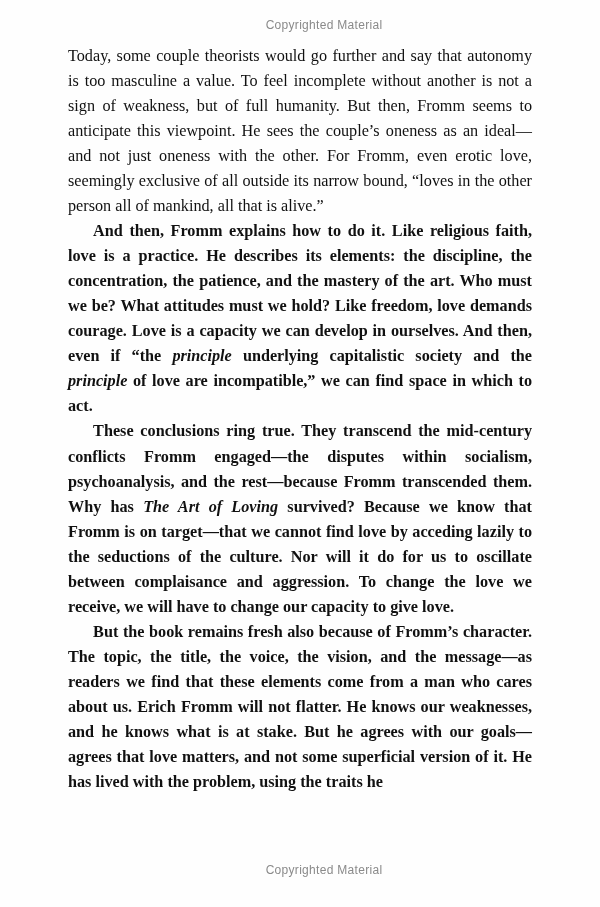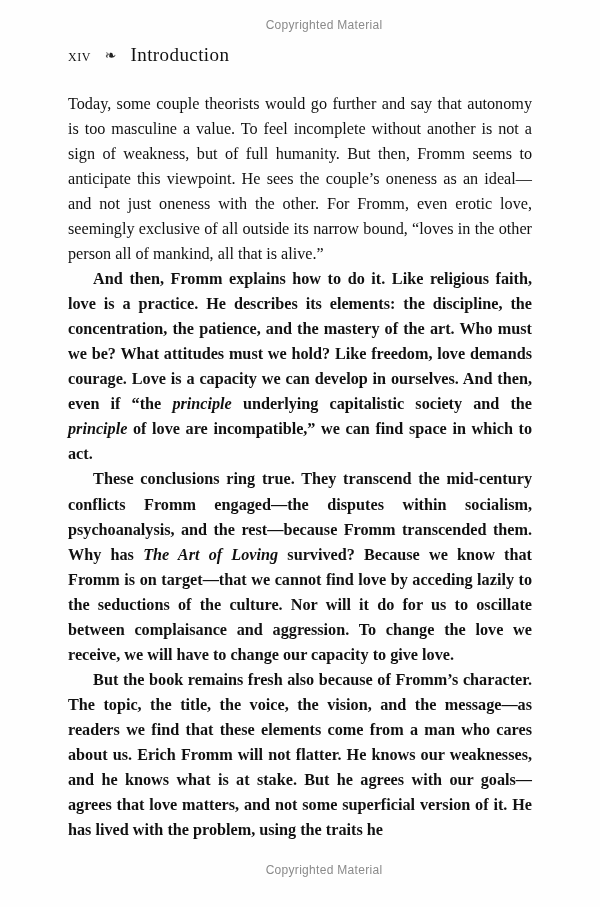--- a/index.html
+++ b/index.html
@@ -83,25 +83,20 @@
 </style>
 </head>
 <body>
 
 <div class="page">
 
   <div class="watermark top">Copyrighted Material</div>
 
   <div class="content">
 
-    <div class="running-head">
-      <span class="folio">xiv</span>
-      <span class="orn">❧</span>
-      <span class="head-title">Introduction</span>
-    </div>
 
     <div class="body-text">
       <p>Today, some couple theorists would go further and say that autonomy is too masculine a value. To feel incomplete without another is not a sign of weakness, but of full humanity. But then, Fromm seems to anticipate this viewpoint. He sees the couple’s oneness as an ideal—and not just oneness with the other. For Fromm, even erotic love, seemingly exclusive of all outside its narrow bound, “loves in the other person all of mankind, all that is alive.”</p>
       <p id="para-3">And then, Fromm explains how to do it. Like religious faith, love is a practice. He describes its elements: the discipline, the concentration, the patience, and the mastery of the art. Who must we be? What attitudes must we hold? Like freedom, love demands courage. Love is a capacity we can develop in ourselves. And then, even if “the <i>principle</i> underlying capitalistic society and the <i>principle</i> of love are incompatible,” we can find space in which to act.</p>
       <p id="para-4">These conclusions ring true. They transcend the mid-century conflicts Fromm engaged—the disputes within socialism, psychoanalysis, and the rest—because Fromm transcended them. Why has <i>The Art of Loving</i> survived? Because we know that Fromm is on target—that we cannot find love by acceding lazily to the seductions of the culture. Nor will it do for us to oscillate between complaisance and aggression. To change the love we receive, we will have to change our capacity to give love.</p>
       <p>But the book remains fresh also because of Fromm’s character. The topic, the title, the voice, the vision, and the message—as readers we find that these elements come from a man who cares about us. Erich Fromm will not flatter. He knows our weaknesses, and he knows what is at stake. But he agrees with our goals—agrees that love matters, and not some superficial version of it. He has lived with the problem, using the traits he</p>
     </div>
 
   </div>
 

